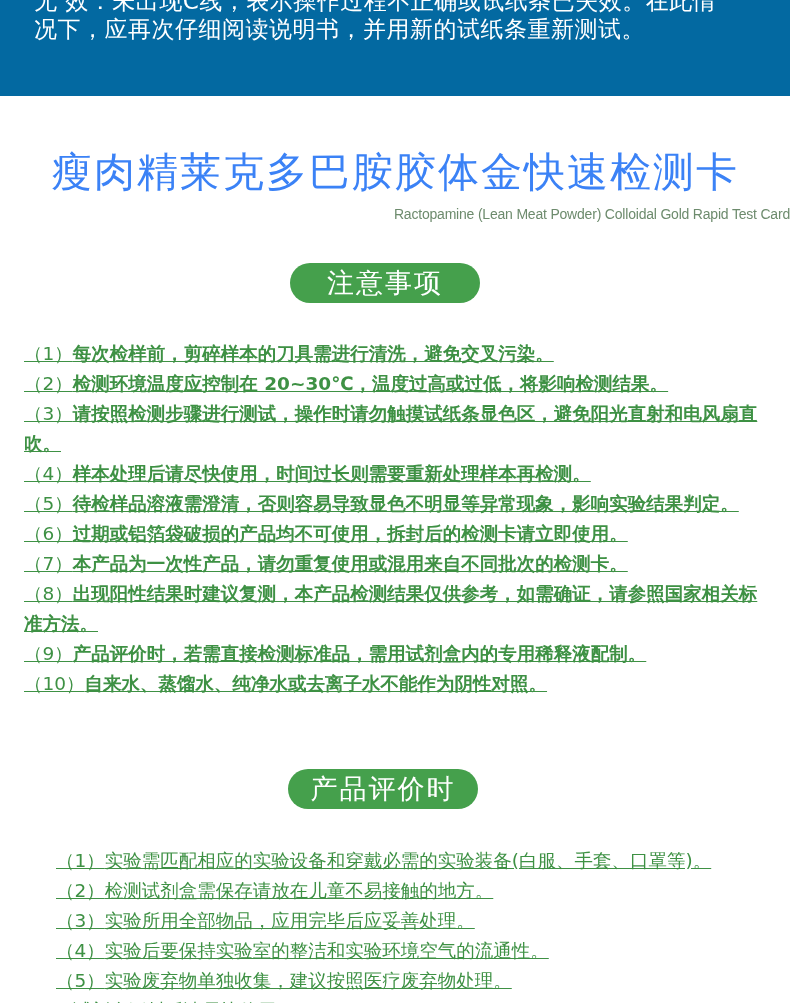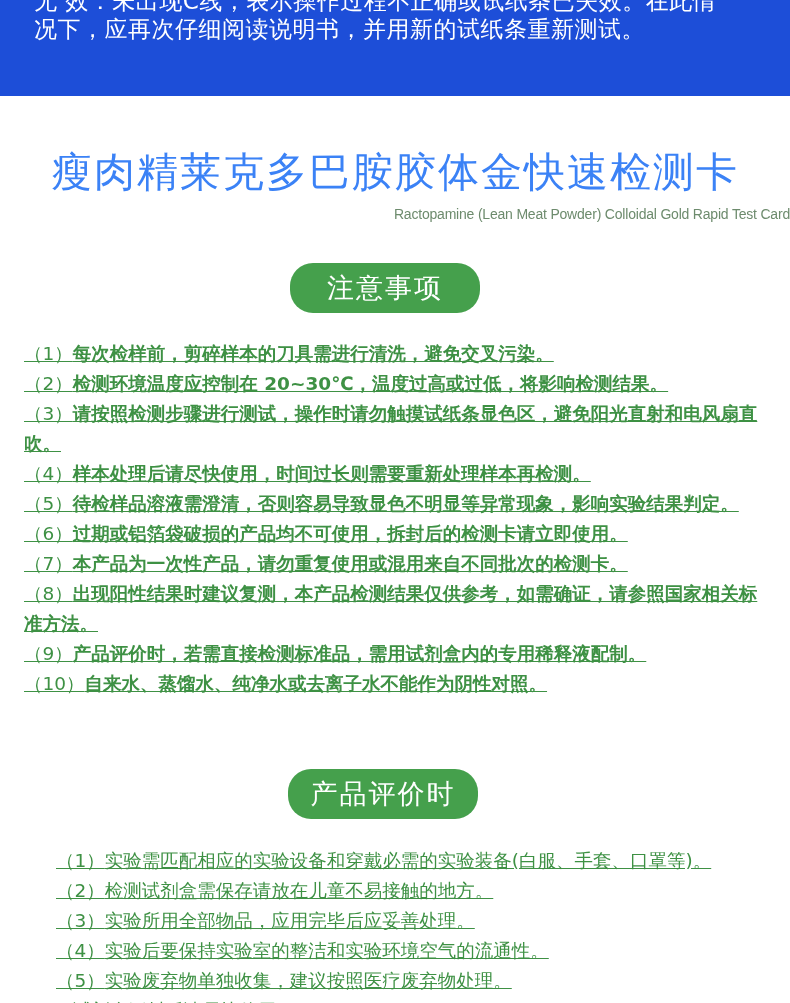--- a/index.html
+++ b/index.html
@@ -4,40 +4,40 @@
 <style>
   html, body { margin: 0; padding: 0; }
   body {
     width: 790px; height: 1003px; overflow: hidden;
     background: #ffffff;
     font-family: "DejaVu Sans", "Liberation Sans", sans-serif;
     position: relative;
   }
   .banner {
     position: absolute; left: 0; top: 0; width: 790px; height: 96px;
-    background: #1d4ed8; overflow: hidden;
+    background: #0369a1; overflow: hidden;
   }
   .banner-line {
     position: absolute; left: 34px; color: #ffffff;
     font-size: 23px; line-height: 30px; white-space: nowrap; letter-spacing: 0.5px;
   }
   .banner-line.l1 { top: -14px; }
   .banner-line.l2 { top: 14px; }
 
   .title {
     position: absolute; left: 0; top: 146px; width: 790px; text-align: center;
     color: #3b82f6; font-size: 41px; line-height: 52px; letter-spacing: 2px;
   }
   .subtitle {
     position: absolute; left: 0; top: 204px; width: 790px; text-align: right;
     color: #6d8b6d; font-size: 14px; line-height: 20px;
     font-family: "Liberation Sans", sans-serif; letter-spacing: -0.2px;
   }
   .pill {
-    position: absolute; height: 50px; border-radius: 23px;
+    position: absolute; height: 40px; border-radius: 23px;
     background: #45a04c; color: #ffffff; font-size: 27px;
     display: flex; align-items: center; justify-content: center;
     letter-spacing: 2px;
   }
   .pill.p1 { left: 290px; top: 263px; width: 190px; }
   .pill.p2 { left: 288px; top: 769px; width: 190px; }
 
   .list { position: absolute; left: 24px; width: 745px; color: #3e9144; text-decoration: underline; }
   .list.l1 { top: 339px; }
   .list.l2 { top: 846px; }

